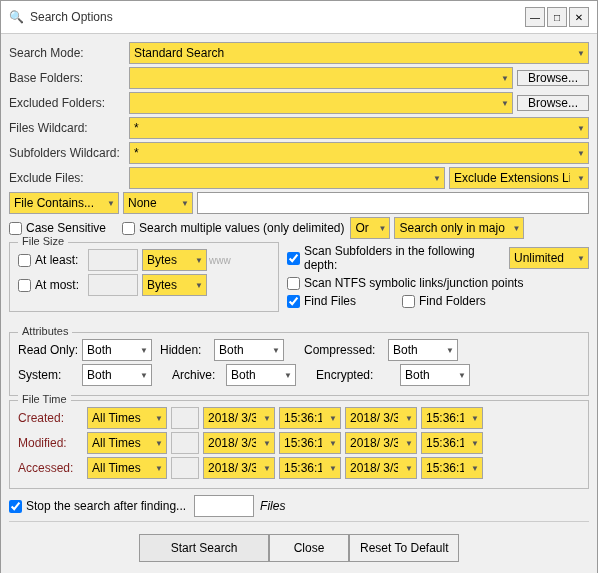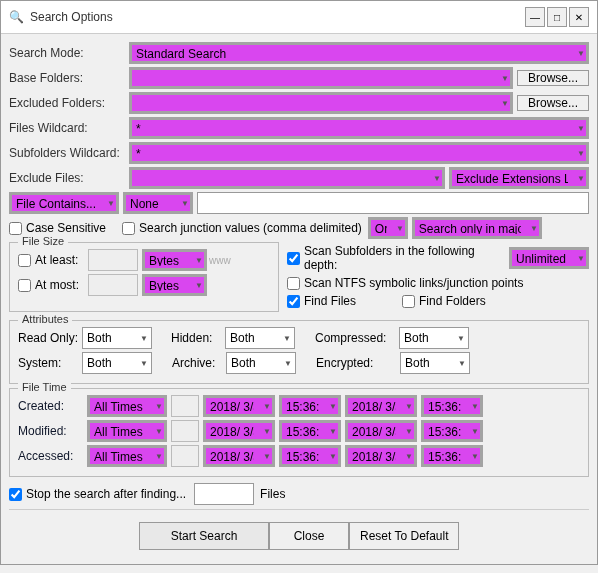--- a/index.html
+++ b/index.html
@@ -4,38 +4,38 @@
   <style>
     * { box-sizing: border-box; margin: 0; padding: 0; font-family: 'Segoe UI', Tahoma, sans-serif; font-size: 12px; }
     body { background: #f0f0f0; }
     .window { width: 598px; background: #f0f0f0; border: 1px solid #999; box-shadow: 2px 2px 8px rgba(0,0,0,0.3); }
     .title-bar { background: #ffffff; display: flex; align-items: center; padding: 6px 8px; border-bottom: 1px solid #ccc; }
     .title-bar-buttons { display: flex; gap: 2px; }
     .title-bar-btn { width: 20px; height: 20px; border: 1px solid #999; background: #f0f0f0; cursor: pointer; font-size: 10px; display: flex; align-items: center; justify-content: center; }
     .content { padding: 8px; }
     .row { display: flex; align-items: center; margin-bottom: 4px; }
     .label { min-width: 120px; color: #333; }
-    .combo { height: 22px; border: 3px solid #a3a3a3; background: #d946ef; padding: 2px 4px; cursor: pointer; appearance: none; -webkit-appearance: none; padding-right: 18px; position: relative; }
+    .combo { height: 22px; border: 1px solid #a3a3a3; background: #fde047; padding: 2px 4px; cursor: pointer; appearance: none; -webkit-appearance: none; padding-right: 18px; position: relative; }
     .combo-wrap { position: relative; display: inline-flex; align-items: center; }
     .combo-wrap::after { content: '▼'; position: absolute; right: 4px; font-size: 8px; pointer-events: none; color: #555; }
     .combo-full { width: 100%; }
     select { height: 22px; border: 1px solid #999; background: white; padding: 0 2px; cursor: pointer; }
     .btn { height: 16px; border: 1px solid #999; background: #f0f0f0; padding: 0 10px; cursor: pointer; white-space: nowrap; }
     .btn-primary { background: #e8e8e8; }
-    .group-box { border: 1px solid #bbb; padding: 6px 8px; margin-bottom: 4px; position: relative; }
+    .group-box { border: 1px solid #bbb; padding: 6px 8px; margin-bottom: 16px; position: relative; }
     .group-label { position: absolute; top: -8px; left: 8px; background: #f0f0f0; padding: 0 4px; font-size: 11px; color: #333; }
     .checkbox-wrap { display: flex; align-items: center; gap: 4px; }
     input[type=checkbox] { width: 13px; height: 13px; cursor: pointer; }
     input[type=text], input[type=number] { height: 22px; border: 1px solid #999; padding: 2px 4px; background: white; }
     .row-gap { margin-bottom: 3px; }
     .attrs-row { display: flex; align-items: center; gap: 8px; margin-bottom: 3px; }
     .attr-item { display: flex; align-items: center; gap: 4px; }
     .attr-combo { width: 70px; height: 22px; border: 1px solid #999; background: white; }
     .filetime-row { display: flex; align-items: center; gap: 4px; margin-bottom: 3px; }
-    .ft-label { min-width: 65px; color: #0f172a; }
+    .ft-label { min-width: 65px; color: #7f1d1d; }
     .ft-combo { width: 80px; height: 22px; }
     .ft-num { width: 28px; height: 22px; }
     .ft-date { width: 72px; height: 22px; }
     .ft-time { width: 60px; height: 22px; }
     .scan-row { display: flex; align-items: center; gap: 6px; margin-bottom: 4px; }
     .bottom-btns { display: flex; justify-content: center; gap: 0; margin-top: 6px; padding: 6px 0; }
     .separator { height: 1px; background: #ccc; margin: 4px 0; }
   </style>
 </head>
 <body>
@@ -129,21 +129,21 @@
       <input type="text" style="flex: 1 1 0%; margin-left: 4px; height: 22px; border: 1px solid rgb(153, 153, 153);">
     </div>
 
     <div class="row row-gap">
       <div class="checkbox-wrap">
         <input type="checkbox" style="">
         <span>Case Sensitive</span>
       </div>
       <div class="checkbox-wrap" style="margin-left:16px;">
         <input type="checkbox" style="">
-        <span>Search junction values (comma delimited)</span>
+        <span>Search multiple values (only delimited)</span>
       </div>
       <div class="combo-wrap" style="margin-left:6px;">
         <select class="combo" style="width:40px; height:22px;">
           <option>Or</option>
         </select>
       </div>
       <div class="combo-wrap" style="margin-left:4px;">
         <select class="combo" style="width:130px; height:22px;">
           <option>Search only in major stre...</option>
         </select>
@@ -216,21 +216,21 @@
       <span class="group-label">Attributes</span>
       <div class="attrs-row">
         <div class="attr-item">
           <span style="min-width:60px;">Read Only:</span>
           <div class="combo-wrap">
             <select class="combo attr-combo" style="width:70px; height:22px;">
               <option>Both</option>
             </select>
           </div>
         </div>
-        <div class="attr-item" style="margin-left:11px;">
+        <div class="attr-item" style="margin-left:0;">
           <span style="min-width:50px;">Hidden:</span>
           <div class="combo-wrap">
             <select class="combo attr-combo" style="width:70px; height:22px;">
               <option>Both</option>
             </select>
           </div>
         </div>
         <div class="attr-item" style="margin-left:12px;">
           <span style="min-width:80px;">Compressed:</span>
           <div class="combo-wrap">
@@ -361,21 +361,21 @@
         </div>
       </div>
     </div>
 
     <div class="row" style="margin-bottom:0;">
       <div class="checkbox-wrap">
         <input type="checkbox" checked="" style="">
         <span>Stop the search after finding...</span>
       </div>
       <input type="text" style="width: 60px; height: 22px; border: 1px solid rgb(153, 153, 153); margin-left: 8px; text-align: center;">
-      <span style="margin-left:6px;">Files</span>
+      <span style="margin-left:6px;font-style:italic;">Files</span>
     </div>
 
     <div class="separator"></div>
     <div class="bottom-btns">
       <button class="btn btn-primary" style="width:130px; height:28px; font-size:12px;">Start Search</button>
       <button class="btn" style="width:80px; height:28px;">Close</button>
       <button class="btn" style="width:110px; height:28px;">Reset To Default</button>
     </div>
 
   </div>

